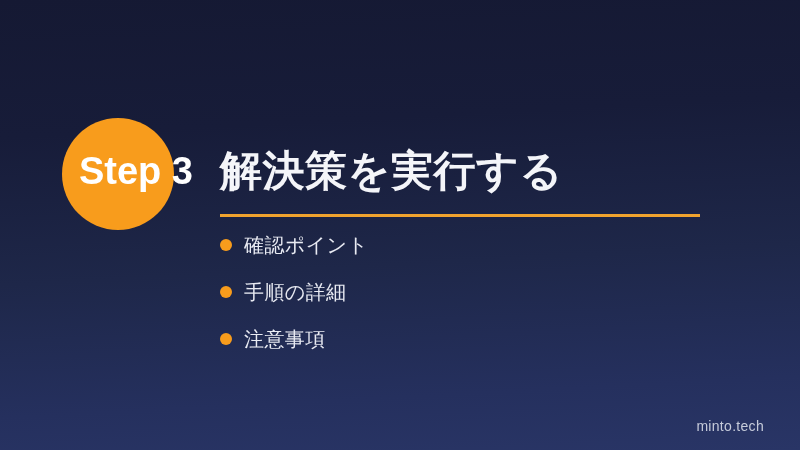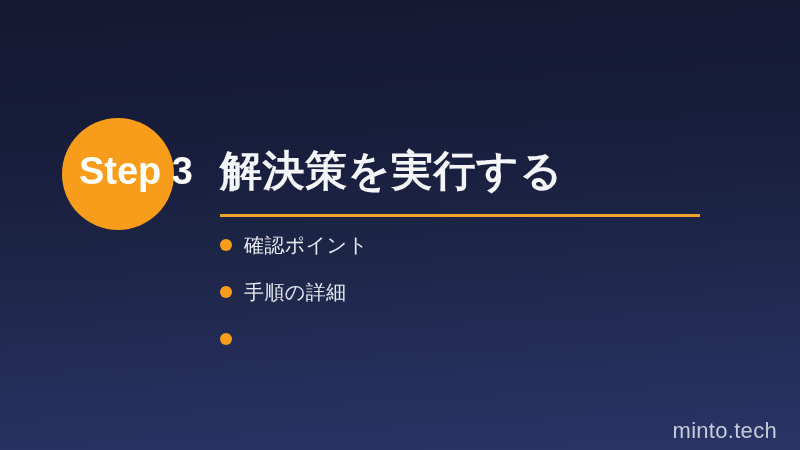--- a/index.html
+++ b/index.html
@@ -86,23 +86,23 @@
     top: 0px;
     font-size: 20px;
     line-height: 24px;
     color: #e9ebf3;
     letter-spacing: 0.4px;
     white-space: nowrap;
   }
   
   #footer-brand {
     position: absolute;
-    right: 23px;
+    right: 36px;
     top: 418px;
-    font-size: 22px;
+    font-size: 14px;
     color: #c6cbda;
     letter-spacing: 0.3px;
     white-space: nowrap;
   }
 </style>
 </head>
 <body>
 
 <div id="slide">
 
@@ -119,19 +119,20 @@
       <span class="bullet-text">確認ポイント</span>
     </div>
 
     <div class="bullet-row">
       <span class="bullet-dot"></span>
       <span class="bullet-text">手順の詳細</span>
     </div>
 
     <div class="bullet-row">
       <span class="bullet-dot"></span>
+      <span class="bullet-text">注意事項</span>
     </div>
 
   </div>
 
   <div id="footer-brand">minto.tech</div>
 
 </div>
 
 </body></html>

